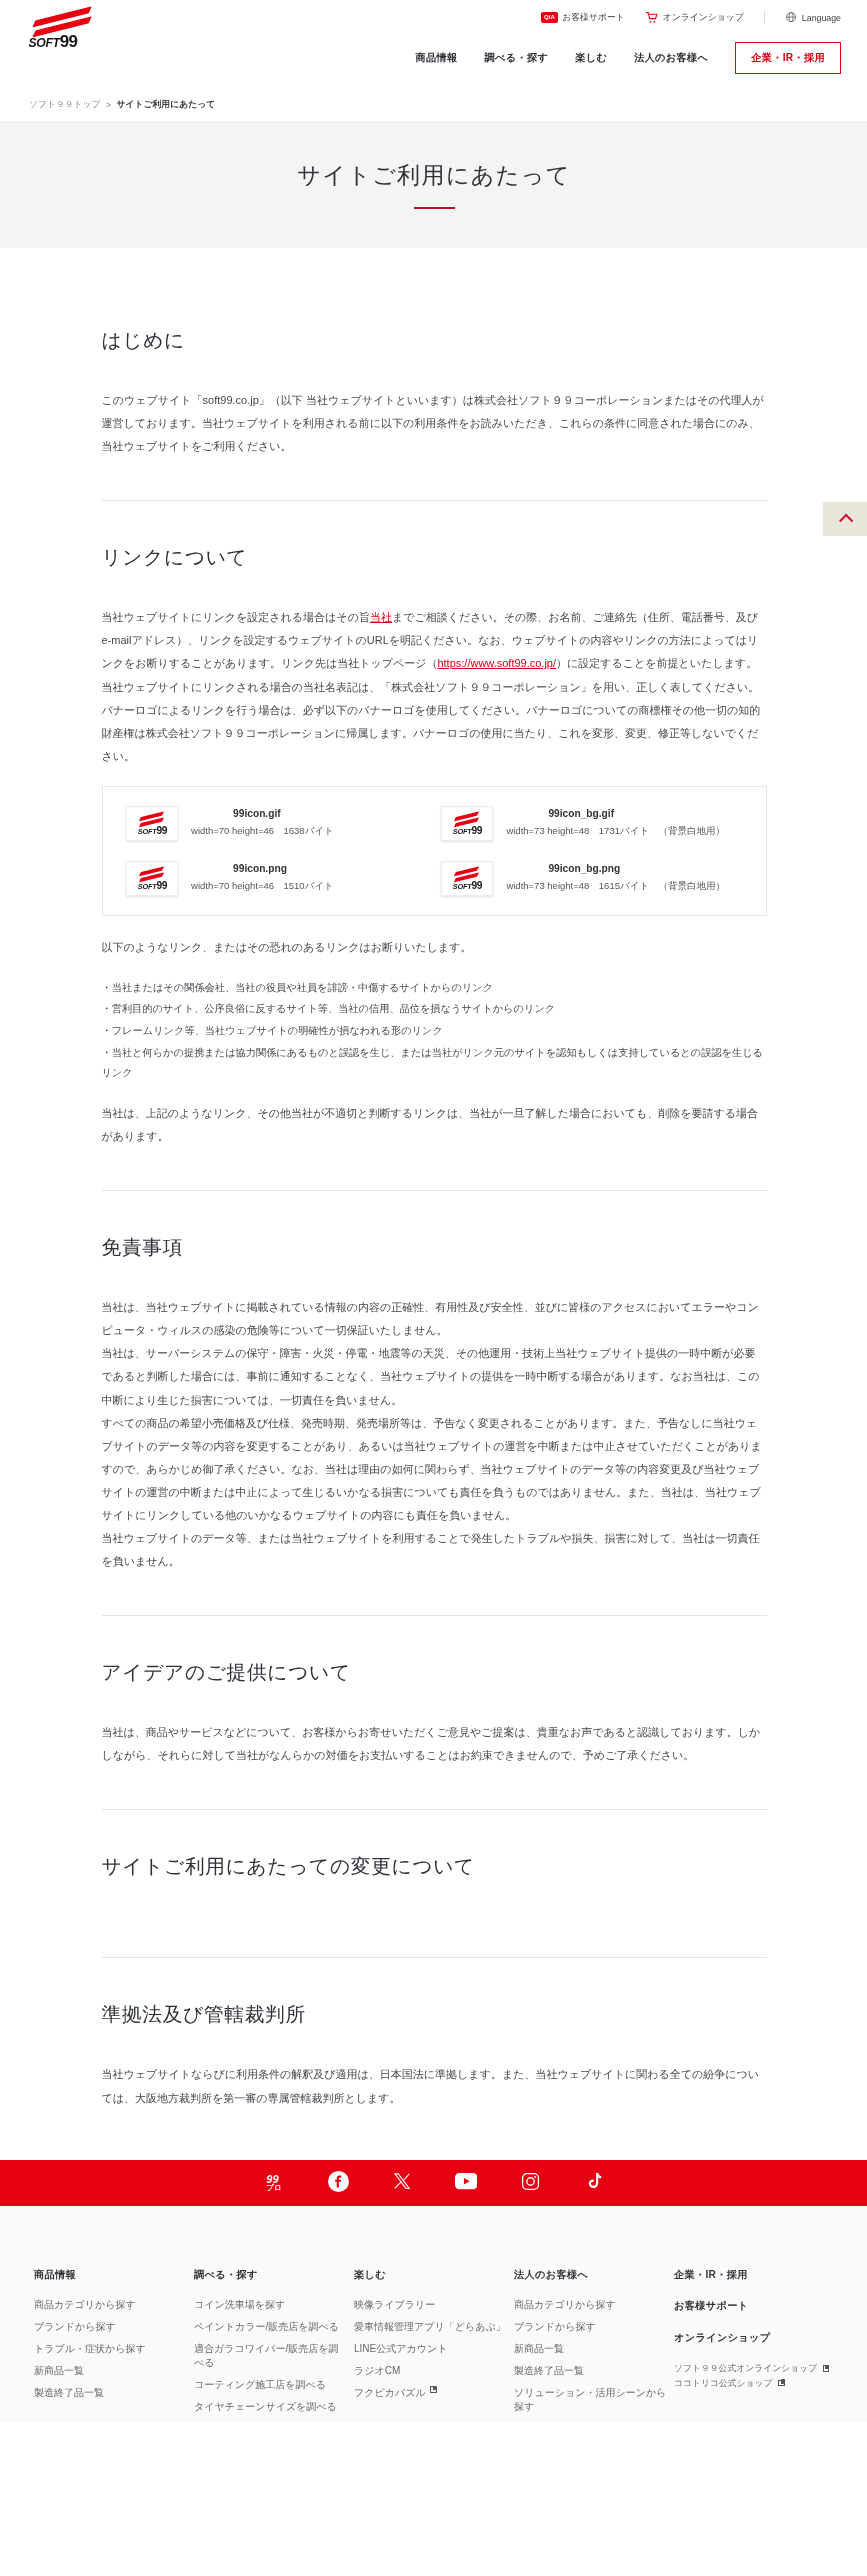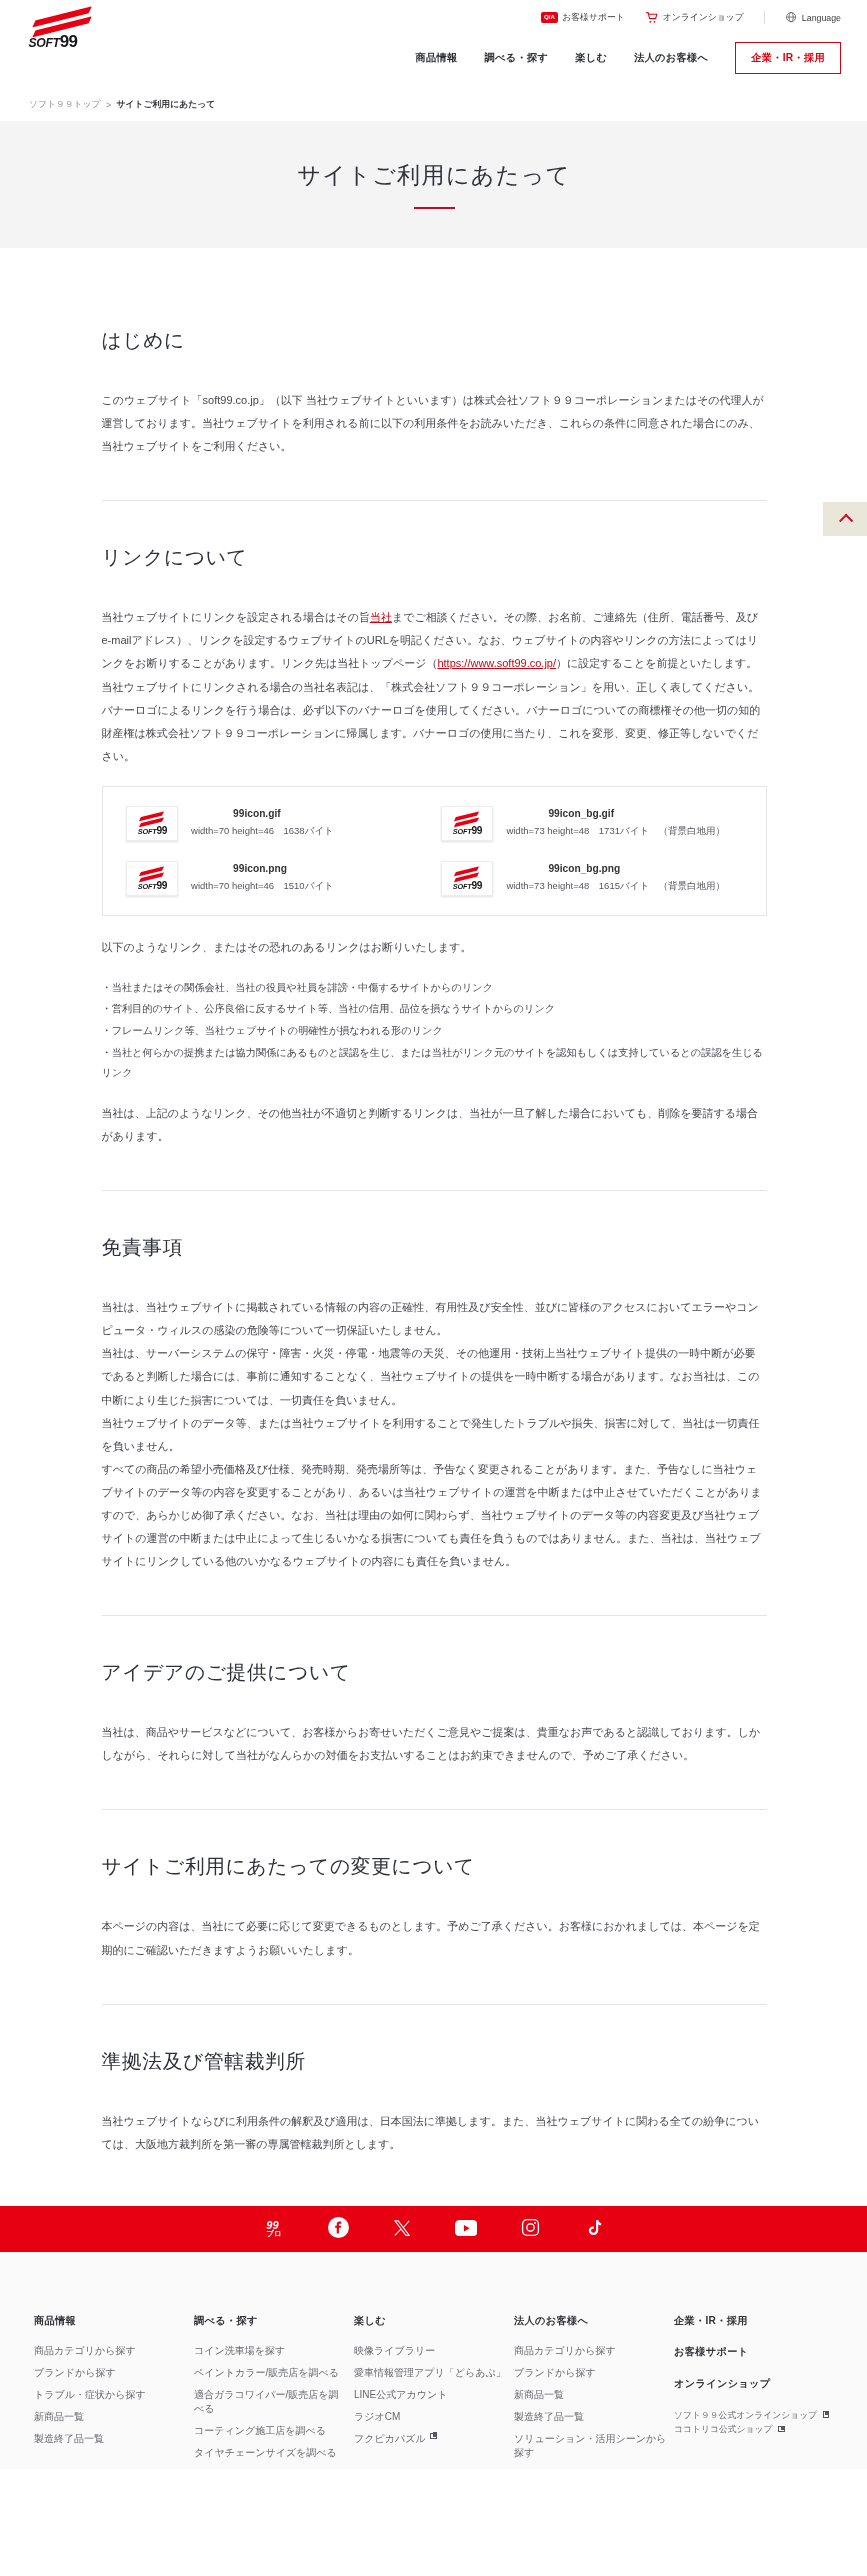--- a/index.html
+++ b/index.html
@@ -225,32 +225,31 @@
       <li>・フレームリンク等、当社ウェブサイトの明確性が損なわれる形のリンク</li>
       <li>・当社と何らかの提携または協力関係にあるものと誤認を生じ、または当社がリンク元のサイトを認知もしくは支持しているとの誤認を生じるリンク</li>
     </ul>
     <p class="body-p refuse-note">当社は、上記のようなリンク、その他当社が不適切と判断するリンクは、当社が一旦了解した場合においても、削除を要請する場合があります。</p>
   </section>
 
   <section class="section">
     <h2>免責事項</h2>
     <p class="body-p">当社は、当社ウェブサイトに掲載されている情報の内容の正確性、有用性及び安全性、並びに皆様のアクセスにおいてエラーやコンピュータ・ウィルスの感染の危険等について一切保証いたしません。</p>
     <p class="body-p">当社は、サーバーシステムの保守・障害・火災・停電・地震等の天災、その他運用・技術上当社ウェブサイト提供の一時中断が必要であると判断した場合には、事前に通知することなく、当社ウェブサイトの提供を一時中断する場合があります。なお当社は、この中断により生じた損害については、一切責任を負いません。</p>
+    <p class="body-p">すべての商品の希望小売価格及び仕様、発売時期、発売場所等は、予告なく変更されることがあります。また、予告なしに当社ウェブサイトのデータ等の内容を変更することがあり、あるいは当社ウェブサイトの運営を中断または中止させていただくことがありますので、あらかじめ御了承ください。なお、当社は理由の如何に関わらず、当社ウェブサイトのデータ等の内容変更及び当社ウェブサイトの運営の中断または中止によって生じるいかなる損害についても責任を負うものではありません。また、当社は、当社ウェブサイトにリンクしている他のいかなるウェブサイトの内容にも責任を負いません。</p>
     <p class="body-p">当社ウェブサイトのデータ等、または当社ウェブサイトを利用することで発生したトラブルや損失、損害に対して、当社は一切責任を負いません。</p>
-    <p class="body-p">すべての商品の希望小売価格及び仕様、発売時期、発売場所等は、予告なく変更されることがあります。また、予告なしに当社ウェブサイトのデータ等の内容を変更することがあり、あるいは当社ウェブサイトの運営を中断または中止させていただくことがありますので、あらかじめ御了承ください。なお、当社は理由の如何に関わらず、当社ウェブサイトのデータ等の内容変更及び当社ウェブサイトの運営の中断または中止によって生じるいかなる損害についても責任を負うものではありません。また、当社は、当社ウェブサイトにリンクしている他のいかなるウェブサイトの内容にも責任を負いません。</p>
   </section>
 
   <section class="section">
     <h2>アイデアのご提供について</h2>
     <p class="body-p">当社は、商品やサービスなどについて、お客様からお寄せいただくご意見やご提案は、貴重なお声であると認識しております。しかしながら、それらに対して当社がなんらかの対価をお支払いすることはお約束できませんので、予めご了承ください。</p>
   </section>
 
   <section class="section">
     <h2>サイトご利用にあたっての変更について</h2>
-    <p class="body-p">本ページの内容は、当社にて必要に応じて変更できるものとします。予めご了承ください。お客様におかれましては、本ページを定期的にご確認いただきますようお願いいたします。</p>
   </section>
 
   <section class="section">
     <h2>準拠法及び管轄裁判所</h2>
     <p class="body-p">当社ウェブサイトならびに利用条件の解釈及び適用は、日本国法に準拠します。また、当社ウェブサイトに関わる全ての紛争については、大阪地方裁判所を第一審の専属管轄裁判所とします。</p>
   </section>
 
 </main>
 
 <div class="backtop">

